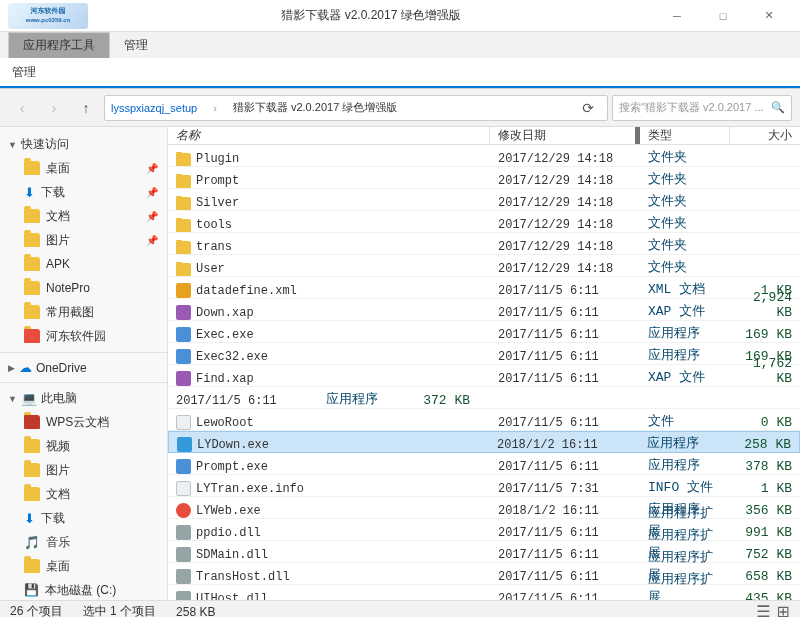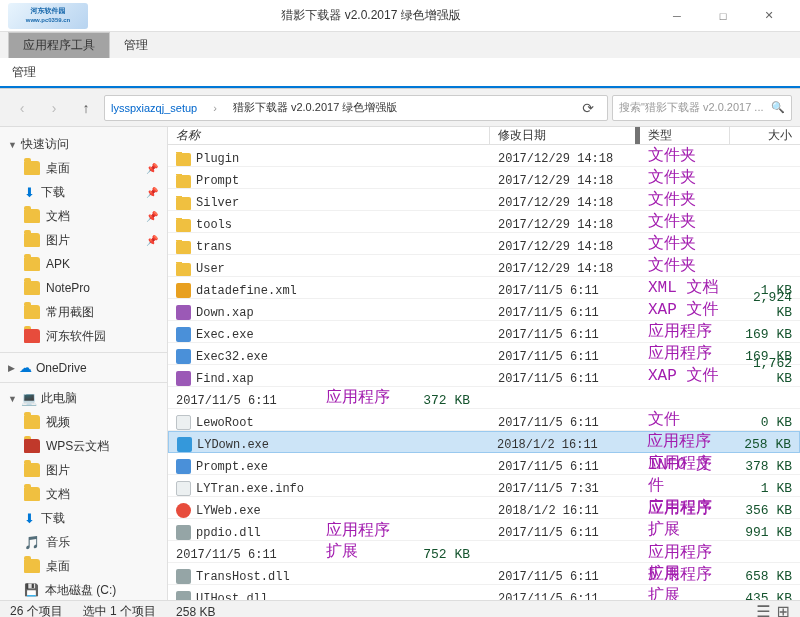--- a/index.html
+++ b/index.html
@@ -171,21 +171,21 @@
       display: flex;
       align-items: flex-end;
       height: 22px;
       border-bottom: 1px solid #f0f0f0;
       cursor: pointer;
       font-family: Liberation Mono, monospace;
     }
     .file-row.selected { background: #cce4f7; border: 1px solid #99c9ef; }
     .file-cell-name { flex: 1; padding: 0 8px; font-size: 12px; color: #333; display: flex; align-items: center; gap: 5px; overflow: hidden; white-space: nowrap; }
     .file-cell-date { width: 150px; padding: 0 8px; font-size: 12px; color: #333; }
-    .file-cell-type { width: 90px; padding: 0 8px; font-size: 16px; color: #a21caf; }
+    .file-cell-type { width: 90px; padding: 0 8px; font-size: 13px; color: #0c4a6e; }
     .file-cell-size { width: 70px; padding: 0 8px; font-size: 13px; color: #14532d; text-align: right; }
 
     .file-folder-icon { width: 15px; height: 13px; background: #f0c040; border-radius: 1px 2px 1px 1px; display: inline-block; position: relative; flex-shrink: 0; }
     .file-folder-icon::before { content: ''; position: absolute; top: -2px; left: 0; width: 6px; height: 2px; background: #f0c040; border-radius: 1px 1px 0 0; }
 
     .exe-icon { width: 15px; height: 15px; background: #4a90d9; border-radius: 2px; display: inline-block; flex-shrink: 0; }
     .xml-icon { width: 15px; height: 15px; background: #e8a020; border-radius: 2px; display: inline-block; flex-shrink: 0; }
     .xap-icon { width: 15px; height: 15px; background: #9b59b6; border-radius: 2px; display: inline-block; flex-shrink: 0; }
     .dll-icon { width: 15px; height: 15px; background: #95a5a6; border-radius: 2px; display: inline-block; flex-shrink: 0; }
     .file-icon { width: 15px; height: 15px; background: #ecf0f1; border: 1px solid #bdc3c7; border-radius: 2px; display: inline-block; flex-shrink: 0; }
@@ -318,26 +318,26 @@
 
     <div class="sidebar-divider"></div>
 
     <div class="sidebar-section">
       <div class="sidebar-group-header">
         <span class="down-arrow">▼</span>
         <span style="font-size:13px; color:#555;">💻</span>
         <span>此电脑</span>
       </div>
       <div class="sidebar-item">
-        <span class="folder-icon"></span>
-        <span>视频</span>
-      </div>
-      <div class="sidebar-item">
         <span class="folder-icon" style="background:#c0392b;"></span>
         <span>WPS云文档</span>
+      </div>
+      <div class="sidebar-item">
+        <span class="folder-icon"></span>
+        <span>视频</span>
       </div>
       <div class="sidebar-item">
         <span class="folder-icon"></span>
         <span>图片</span>
       </div>
       <div class="sidebar-item">
         <span class="folder-icon"></span>
         <span>文档</span>
       </div>
       <div class="sidebar-item">
@@ -522,20 +522,24 @@
         <div class="file-row">
     <div class="file-cell-name">
       <span class="dll-icon"></span>
       <span>ppdio.dll</span>
     </div>
     <div class="file-cell-date">2017/11/5 6:11</div>
     <div class="file-cell-type">应用程序扩展</div>
     <div class="file-cell-size">991 KB</div>
   </div>
         <div class="file-row">
+    <div class="file-cell-name">
+      <span class="dll-icon"></span>
+      <span>SDMain.dll</span>
+    </div>
     <div class="file-cell-date">2017/11/5 6:11</div>
     <div class="file-cell-type">应用程序扩展</div>
     <div class="file-cell-size">752 KB</div>
   </div>
         <div class="file-row">
     <div class="file-cell-name">
       <span class="dll-icon"></span>
       <span>TransHost.dll</span>
     </div>
     <div class="file-cell-date">2017/11/5 6:11</div>

